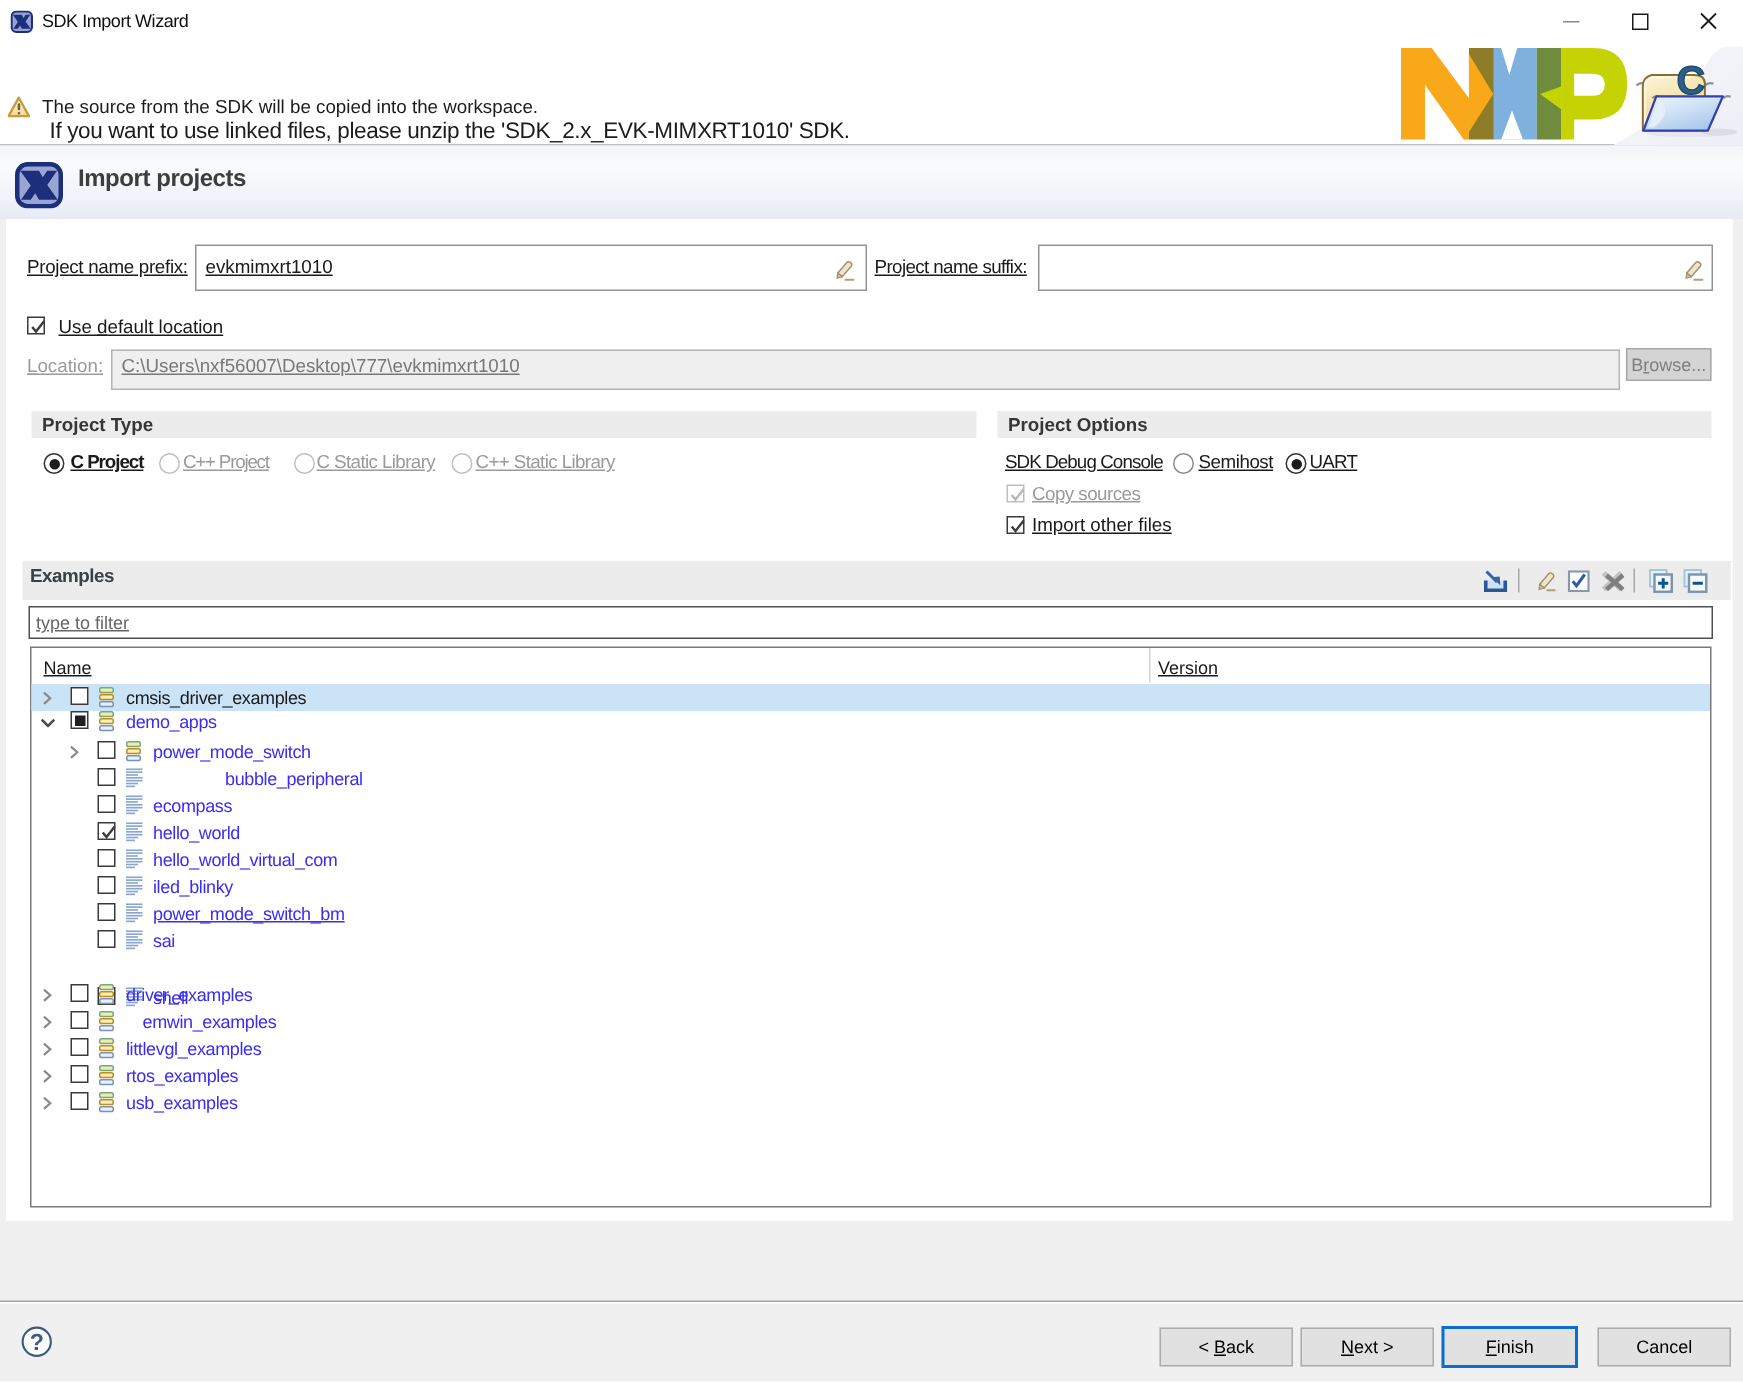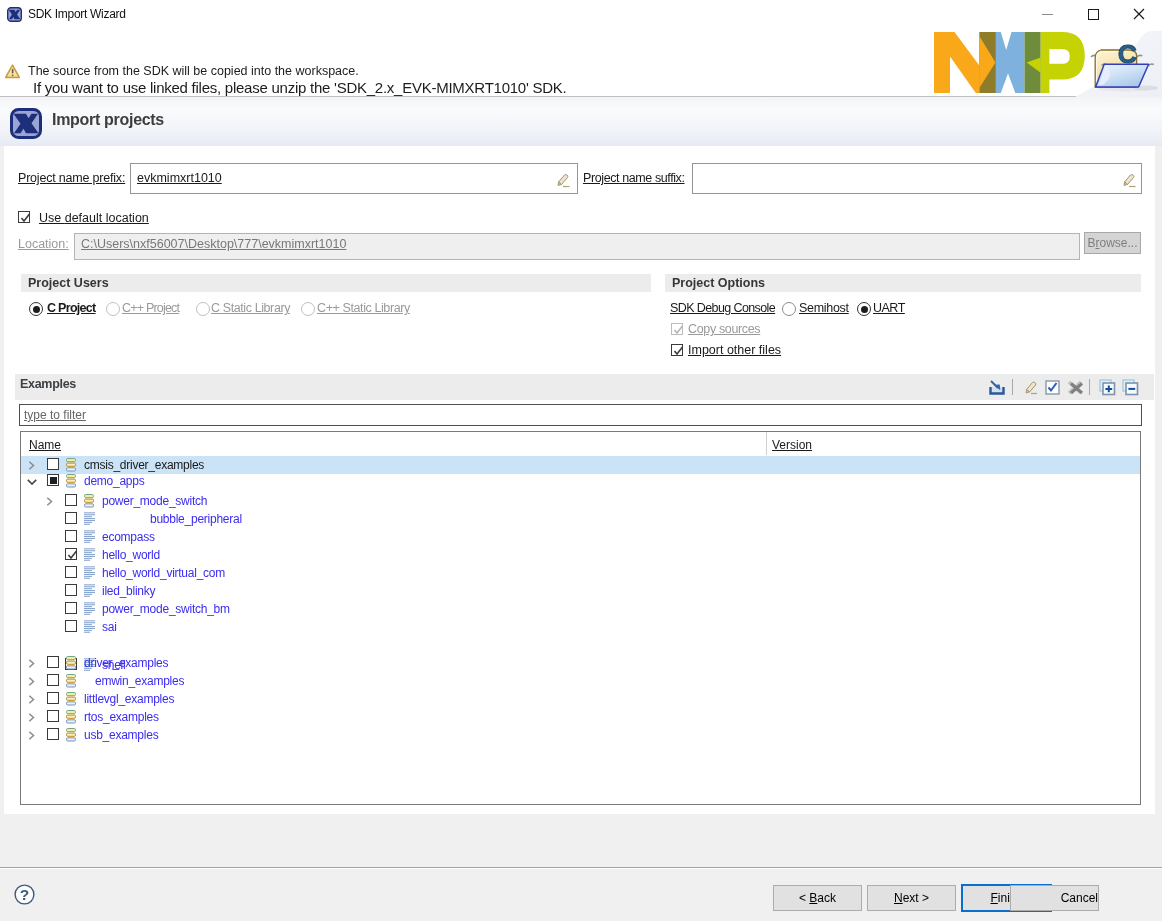--- a/index.html
+++ b/index.html
@@ -162,21 +162,21 @@
 <svg class="abs" style="left:20px;top:213px" width="11" height="10" viewBox="0 0 11 10">
     <path d="M1.5 5 L4 8 L9.5 1" stroke="#3c3c3c" stroke-width="1.6" fill="none"></path>
   </svg>
 <div class="lbl" style="left:39px;top:211px">Use <u>d</u>efault location</div>
 
 <div class="lbl gray" style="left:18px;top:237px"><u>L</u>ocation:</div>
 <div class="tb" style="left:74px;top:233px;width:1004px;height:25px;background:#efefef;border-color:#b4b4b4;"></div>
 <div class="lbl" style="left:81px;top:237px;color:#787878">C:\Users\nxf56007\Desktop\777\evkmimxrt1010</div>
 <div class="abs" style="left:1084px;top:232px;width:57px;height:22px;background:#d4d4d4;border:1px solid #a8a8a8;box-sizing:border-box;text-align:center;line-height:20px;color:#7e7e7e;font-size:12px;">B<u>r</u>owse...</div>
 
-<div class="gbar" style="left:21px;top:274px;width:630px;">Project Users</div>
+<div class="gbar" style="left:21px;top:274px;width:630px;">Project Type</div>
 <div class="radio sel" style="left:29px;top:302px"></div>
 <div class="lbl" style="left:47px;top:301px;font-weight:bold;letter-spacing:-0.7px">C Project</div>
 <div class="radio dis" style="left:106px;top:302px"></div>
 <div class="lbl gray" style="left:122px;top:301px;letter-spacing:-0.8px">C++ Project</div>
 <div class="radio dis" style="left:196px;top:302px"></div>
 <div class="lbl gray" style="left:211px;top:301px;letter-spacing:-0.4px">C Static Library</div>
 <div class="radio dis" style="left:301px;top:302px"></div>
 <div class="lbl gray" style="left:317px;top:301px;letter-spacing:-0.4px">C++ Static Library</div>
 
 <div class="gbar" style="left:665px;top:274px;width:476px;">Project Options</div>
@@ -363,21 +363,21 @@
 <g fill="#8aa6cf">
         <rect x="0" y="0.3" width="11" height="1.1"></rect>
         <rect x="0" y="2.2" width="11" height="1.1"></rect>
 <rect x="0" y="4.1" width="8" height="1.1"></rect>
         <rect x="0" y="6" width="11" height="1.1"></rect>
 <rect x="0" y="7.9" width="11" height="1.1"></rect>
         <rect x="0" y="9.8" width="8" height="1.1"></rect>
 <rect x="0" y="11.7" width="6" height="1.1"></rect>
       </g>
 </svg>
-    <div class="tlabel" style="left:81px;">power_mode_switch_bm</div>
+    <div class="tlabel" style="left:81px;text-decoration:underline;">power_mode_switch_bm</div>
   </div>
 <div class="trow" style="top:618px;">
     <div class="ckb" style="left:44px;top:2px"></div>
     <svg class="abs" style="left:63px;top:2px" width="12" height="14" viewBox="0 0 12 14">
 <g fill="#8aa6cf">
         <rect x="0" y="0.3" width="11" height="1.1"></rect>
         <rect x="0" y="2.2" width="11" height="1.1"></rect>
 <rect x="0" y="4.1" width="8" height="1.1"></rect>
         <rect x="0" y="6" width="11" height="1.1"></rect>
 <rect x="0" y="7.9" width="11" height="1.1"></rect>
@@ -465,13 +465,13 @@
 
 <div class="abs" style="left:0;top:867px;width:1162px;height:1px;background:#a5a5a5;"></div>
 <div class="abs" style="left:0;top:868px;width:1162px;height:1px;background:#ffffff;"></div>
 <svg class="abs" style="left:14px;top:884px" width="21" height="21" viewBox="0 0 21 21">
   <circle cx="10.5" cy="10.5" r="9.4" fill="#fcfcfc" stroke="#3d5a7e" stroke-width="1.4"></circle>
   <text x="10.5" y="16" text-anchor="middle" font-size="15.5" font-weight="bold" fill="#3d5a7e" font-family="Liberation Sans,sans-serif">?</text>
 </svg>
 <div class="btn" style="left:773px;">&lt; <u>B</u>ack</div>
 <div class="btn" style="left:867px;"><u>N</u>ext &gt;</div>
 <div class="btn" style="left:961px;top:884px;width:91px;height:28px;border:2px solid #0b6fd0;line-height:24px;"><u>F</u>inish</div>
-<div class="btn" style="left:1010px;text-align:right;">Cancel</div>
+<div class="btn" style="left:1065px;">Cancel</div>
 
 </body></html>

